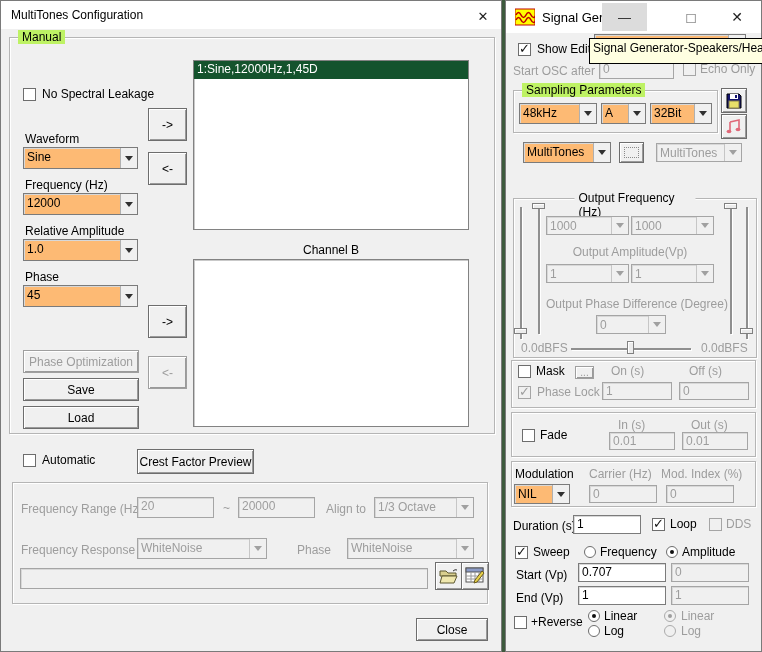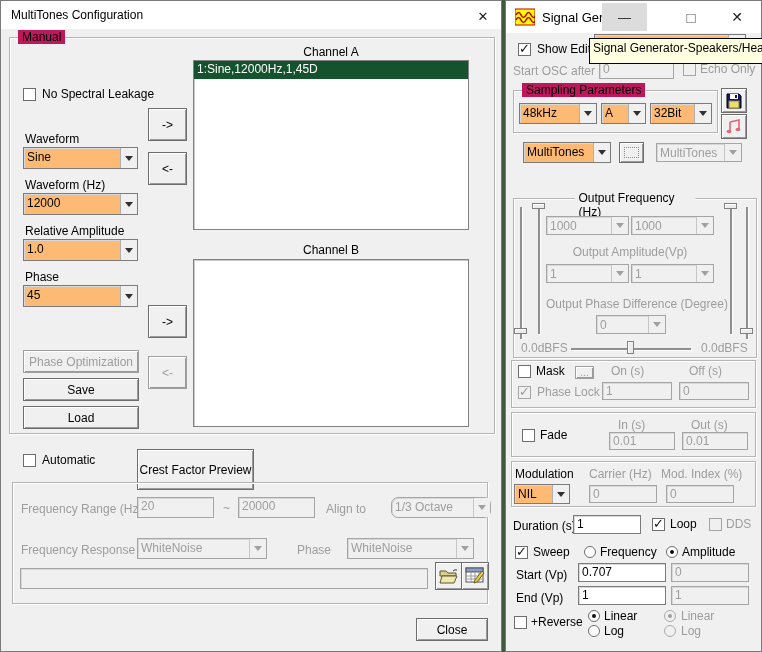--- a/index.html
+++ b/index.html
@@ -27,21 +27,21 @@
   .combo .val{flex:1;padding:1px 3px;font-size:12px;overflow:hidden;white-space:nowrap;line-height:16px;}
   .combo .arr{width:16px;background:#f0f0f0;border-left:1px solid #b0b0b0;
               display:flex;align-items:center;justify-content:center;}
   .combo .arr::after{content:"";border:4px solid transparent;border-top:5px solid #303030;margin-top:4px;}
   .combo.disabled{background:#f0f0f0;border-color:#a5a5a5;}
   .combo.disabled .val{color:#9d9d9d;}
   .combo.disabled .arr{background:#f0f0f0;border-left-color:#c6c6c6;}
   .combo.disabled .arr::after{border-top-color:#a0a0a0;}
   
   .group{position:absolute;border:1px solid #b5b5b5;box-shadow:inset 1px 1px 0 #ffffff,1px 1px 0 #ffffff;box-sizing:border-box;}
-  .glabel{position:absolute;top:-8px;left:8px;background:#be185d;padding:0 4px;font-size:12px;line-height:14px;}
+  .glabel{position:absolute;top:-8px;left:8px;background:#bef264;padding:0 4px;font-size:12px;line-height:14px;}
   
   .list{position:absolute;background:#fff;border:1px solid #828282;box-shadow:inset 1px 1px 0 #c9c9c9;box-sizing:border-box;overflow:hidden;}
   .list .sel{height:17px;background:#14532d;color:#fff;padding:1px 3px 0;font-size:12px;white-space:nowrap;}
   
   .cb{position:absolute;width:13px;height:13px;background:#fff;border:1px solid #6d6d6d;box-sizing:border-box;}
   .cb.checked::after{content:"✓";position:absolute;left:0px;top:-3px;font-size:13px;font-weight:bold;color:#111;}
   .cb.disabled{border-color:#a5a5a5;background:#f0f0f0;}
   .cb.disabled.checked::after{color:#9d9d9d;}
   
   .radio{position:absolute;width:12px;height:12px;border-radius:50%;background:#fff;border:1px solid #6d6d6d;box-sizing:border-box;}
@@ -77,68 +77,67 @@
 
     <span class="cb" style="left:22px;top:87px;"></span>
     <span class="lbl" style="left:41px;top:86px;">No Spectral Leakage</span>
 
     <span class="lbl" style="left:24px;top:131px;">Waveform</span>
     <div class="combo" style="left:22px;top:146px;width:115px;height:22px;">
       <span class="val">Sine</span>
       <span class="arr"></span>
     </div>
 
-    <span class="lbl" style="left:24px;top:177px;">Waveform (Hz)</span>
+    <span class="lbl" style="left:24px;top:177px;">Frequency (Hz)</span>
     <div class="combo" style="left:22px;top:192px;width:115px;height:22px;">
       <span class="val">12000</span>
       <span class="arr"></span>
     </div>
 
     <span class="lbl" style="left:24px;top:223px;">Relative Amplitude</span>
     <div class="combo" style="left:22px;top:238px;width:115px;height:22px;">
       <span class="val">1.0</span>
       <span class="arr"></span>
     </div>
 
     <span class="lbl" style="left:24px;top:269px;">Phase</span>
     <div class="combo" style="left:22px;top:284px;width:115px;height:22px;">
       <span class="val">45</span>
       <span class="arr"></span>
     </div>
 
     <div class="btn" style="left:147px;top:107px;width:39px;height:33px;">-&gt;</div>
     <div class="btn" style="left:147px;top:151px;width:39px;height:33px;">&lt;-</div>
 
-    <div class="lbl center" style="left:192px;top:44px;width:276px;">Channel A</div>
     <div class="list" style="left:192px;top:59px;width:276px;height:170px;">
       <div class="sel">1:Sine,12000Hz,1,45D</div>
     </div>
 
     <div class="lbl center" style="left:192px;top:242px;width:276px;">Channel B</div>
     <div class="list" style="left:192px;top:258px;width:276px;height:168px;"></div>
 
     <div class="btn" style="left:147px;top:304px;width:39px;height:33px;">-&gt;</div>
     <div class="btn disabled" style="left:147px;top:355px;width:39px;height:33px;">&lt;-</div>
 
     <div class="btn disabled" style="left:22px;top:349px;width:116px;height:23px;">Phase Optimization</div>
     <div class="btn" style="left:22px;top:377px;width:116px;height:23px;">Save</div>
     <div class="btn" style="left:22px;top:405px;width:116px;height:23px;">Load</div>
 
     <span class="cb" style="left:22px;top:453px;"></span>
     <span class="lbl" style="left:41px;top:452px;">Automatic</span>
-    <div class="btn" style="left:136px;top:448px;width:117px;height:41px;">Crest Factor Preview</div>
+    <div class="btn" style="left:136px;top:448px;width:117px;height:25px;">Crest Factor Preview</div>
 
     <div class="group" style="left:11px;top:481px;width:476px;height:122px;"></div>
 
     <span class="lbl gray" style="left:20px;top:501px;">Frequency Range (Hz)</span>
     <div class="tb disabled" style="left:136px;top:496px;width:77px;height:21px;">20</div>
     <span class="lbl gray" style="left:222px;top:500px;">~</span>
     <div class="tb disabled" style="left:237px;top:496px;width:77px;height:21px;">20000</div>
     <span class="lbl gray" style="left:325px;top:501px;">Align to</span>
-    <div class="combo disabled" style="left:390px;top:496px;width:100px;height:21px;border-radius:7px;">
+    <div class="combo disabled" style="left:373px;top:496px;width:100px;height:21px;">
       <span class="val">1/3 Octave</span>
       <span class="arr"></span>
     </div>
 
     <span class="lbl gray" style="left:20px;top:542px;">Frequency Response</span>
     <div class="combo disabled" style="left:136px;top:537px;width:130px;height:21px;">
       <span class="val">WhiteNoise</span>
       <span class="arr"></span>
     </div>
     <span class="lbl gray" style="left:296px;top:542px;">Phase</span>

